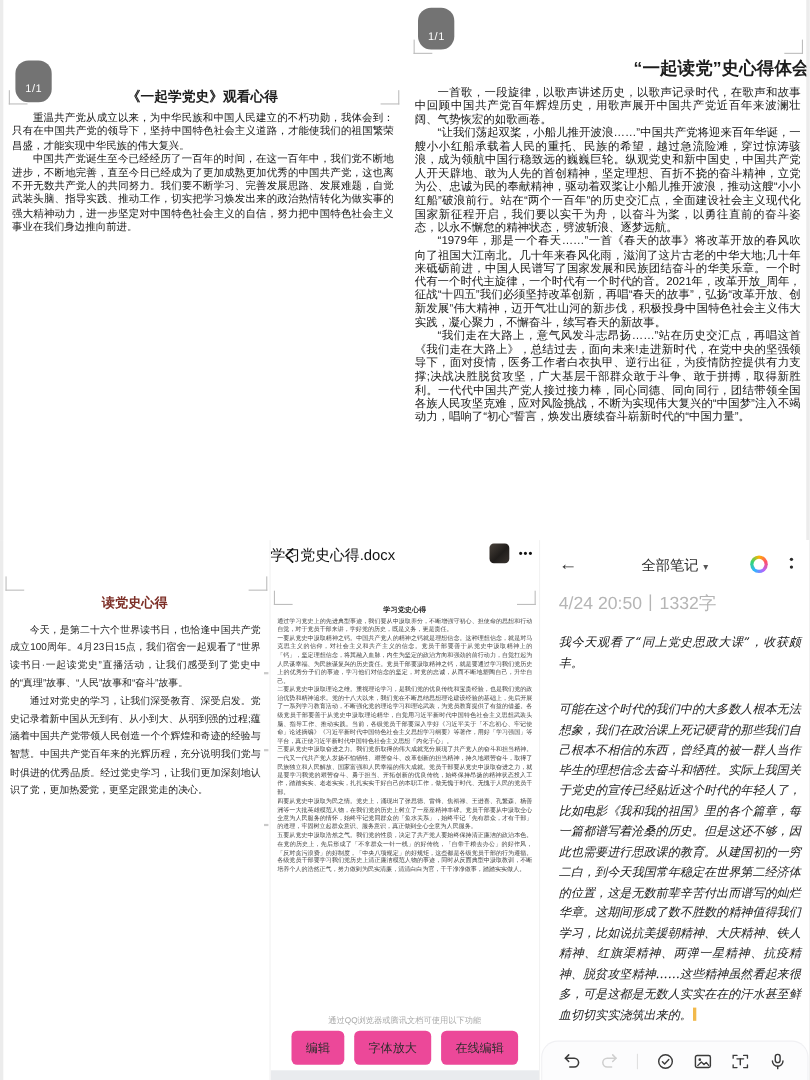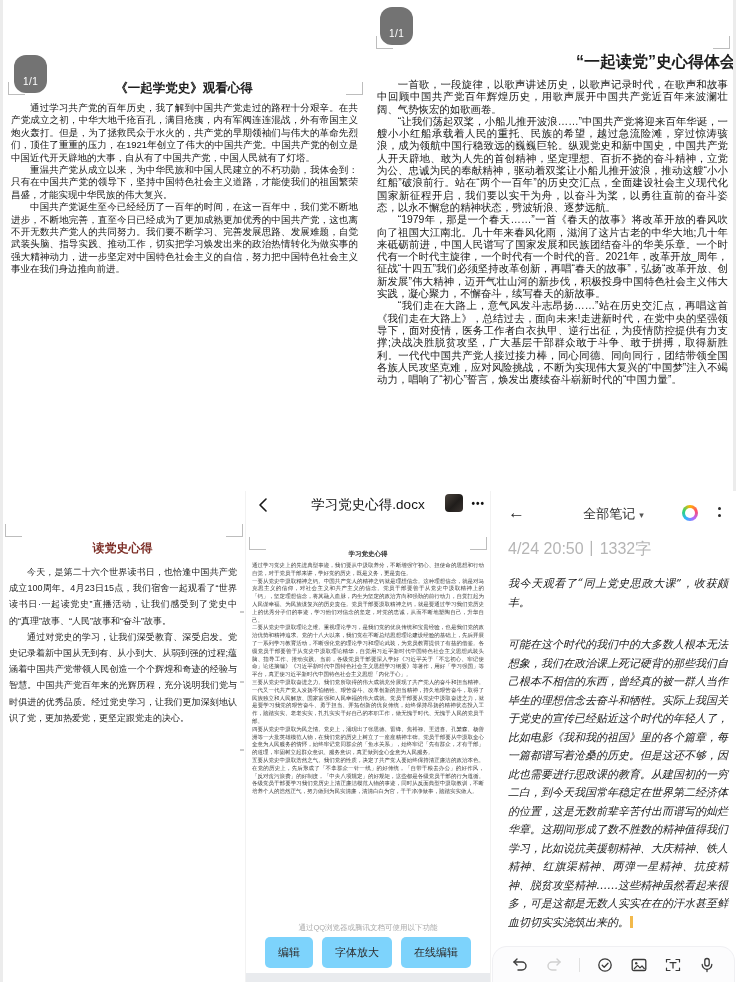--- a/index.html
+++ b/index.html
@@ -43,38 +43,38 @@
 
   
   #q-bl .doc-title { margin-top:49px; font-size:12px; font-weight:600; color:#7d2f27; }
   #q-bl .body { padding:7px 8px 0 9px; font-size:9px; line-height:16.2px;
                 color:#1d1d1d; text-align:justify; }
   .tick { position:absolute; right:1px; width:4px; height:2px; background:#c9c9c9; }
 
   
   .viewer-header { position:absolute; top:0; left:0; right:0; height:34px; }
   .vh-back { position:absolute; left:9px; top:5px; width:18px; height:18px; }
-  .vh-title { position:absolute; left:0; right:0; top:5px; text-align:center;
+  .vh-title { position:absolute; left:0; right:0; top:5px; 
               font-size:13.5px; color:#111; }
   .vh-avatar { position:absolute; right:27px; top:3px; width:18px; height:18px;
                border-radius:4px;
                background:linear-gradient(135deg,#4a433c 0%,#201d1b 55%,#3a3430 100%); }
   .vh-more { position:absolute; right:5px; top:7px; font-size:10px; letter-spacing:1px;
              color:#111; font-weight:bold; }
   .viewer-doc { position:absolute; top:59px; left:6px; right:6px; }
   .mini-title { text-align:center; font-size:6.5px; font-weight:bold; color:#2e2e2e;
                 margin-bottom:3px; }
   .dense { font-size:5.5px; line-height:7.8px; color:#3c3c3c; text-align:justify;
            height:346px; overflow:hidden; }
   .dense p { text-indent:0; }
   .viewer-hint { position:absolute; top:432px; left:0; right:0; text-align:center;
                  font-size:7.5px; color:#a9a9a9; }
   .viewer-buttons { position:absolute; top:446px; left:0; right:0; display:flex;
                     justify-content:center; gap:9px; }
-  .vbtn { background:#7dd3fc; border:none; border-radius:5px; font-size:11px;
+  .vbtn { background:#ec4899; border:none; border-radius:5px; font-size:11px;
           color:#2e2e2e; padding:8px 13px; font-family:inherit; }
   .viewer-strip { position:absolute; bottom:0; left:0; right:0; height:9px; background:#e9ebee; }
 
   
   .notes-header { position:absolute; top:12px; left:0; right:0; height:24px; }
   .nh-back { position:absolute; left:17px; top:0; font-size:17px; color:#2c2c2c; line-height:20px; }
   .nh-folder { position:absolute; left:0; right:0; top:2px; text-align:center;
                font-size:13px; color:#2c2c2c; font-family:"DejaVu Serif","Liberation Serif",serif; }
   .nh-caret { font-size:9px; color:#555; }
   .nh-ring { position:absolute; right:38px; top:2px; width:16px; height:16px; border-radius:50%;
@@ -106,21 +106,20 @@
 
 <div class="canvas">
 
   <section class="quad" id="q-tl">
     <span class="edge-l"></span>
     <span class="badge">1/1</span>
     <span class="cmark l" style="left:8px;top:82px;"></span>
     <span class="cmark r" style="right:5px;top:82px;"></span>
     <h2 class="doc-title">《一起学党史》观看心得</h2>
     <div class="body">
-      <p>通过学习共产党的百年历史，我了解到中国共产党走过的路程十分艰辛。在共产党成立之初，中华大地千疮百孔，满目疮痍，内有军阀连连混战，外有帝国主义炮火轰打。但是，为了拯救民众于水火的，共产党的早期领袖们与伟大的革命先烈们，顶住了重重的压力，在1921年创立了伟大的中国共产党。中国共产党的创立是中国近代开天辟地的大事，自从有了中国共产党，中国人民就有了灯塔。</p>
       <p>重温共产党从成立以来，为中华民族和中国人民建立的不朽功勋，我体会到：只有在中国共产党的领导下，坚持中国特色社会主义道路，才能使我们的祖国繁荣昌盛，才能实现中华民族的伟大复兴。</p>
       <p>中国共产党诞生至今已经经历了一百年的时间，在这一百年中，我们党不断地进步，不断地完善，直至今日已经成为了更加成熟更加优秀的中国共产党，这也离不开无数共产党人的共同努力。我们要不断学习、完善发展思路、发展难题，自觉武装头脑、指导实践、推动工作，切实把学习焕发出来的政治热情转化为做实事的强大精神动力，进一步坚定对中国特色社会主义的自信，努力把中国特色社会主义事业在我们身边推向前进。</p>
     </div>
   </section>
 
   <section class="quad" id="q-tr">
     <span class="edge-r"></span>
     <span class="badge">1/1</span>
     <span class="cmark l" style="left:8px;top:36px;"></span>
     <span class="cmark r" style="right:6px;top:36px;"></span>

